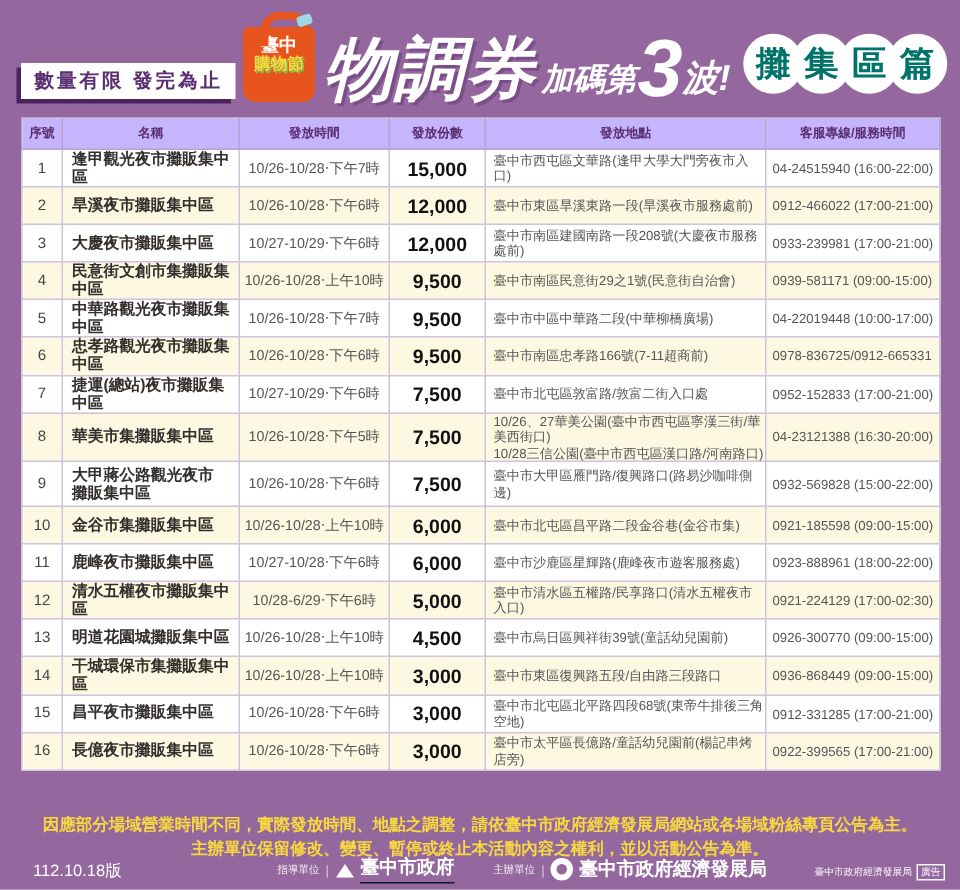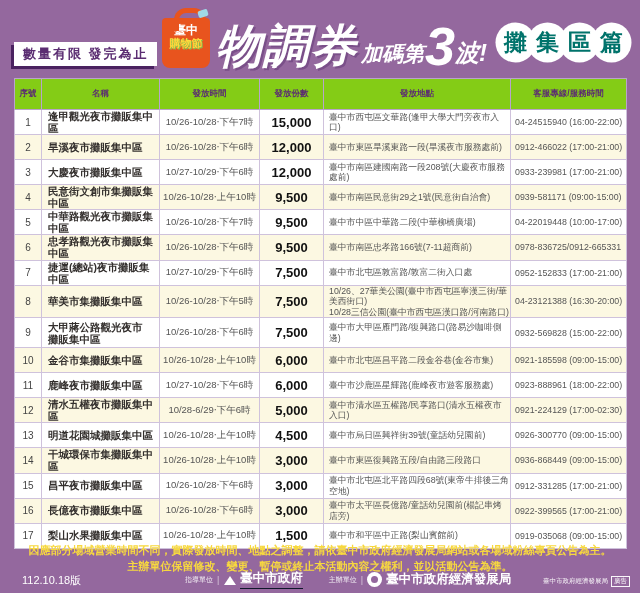--- a/index.html
+++ b/index.html
@@ -30,22 +30,22 @@
   .badge { position:absolute; right:10px; top:24px; display:flex; }
   .badge .c { width:37px; height:37px; background:#fff; border-radius:50%; margin-left:-5px;
     display:flex; align-items:center; justify-content:center; color:#00736b; font-weight:bold; font-size:23px;
     box-shadow:0 0 0 1.5px #fff; }
 
   
   .tbl-wrap { position:absolute; left:14px; top:78px; width:612px; }
   table { width:612px; border-collapse:collapse; background:#fff; table-layout:fixed; }
   col.c-no{width:27px;} col.c-name{width:118px;} col.c-time{width:100px;}
   col.c-qty{width:64px;} col.c-loc{width:187px;} col.c-phone{width:116px;}
-  thead th { background:#84cc16; color:#5b2d72; font-size:8.5px; font-weight:bold;
-    height:31px; border:1px solid #b9a3cb; }
+  thead th { background:#c4b5fd; color:#5b2d72; font-size:8.5px; font-weight:bold;
+    height:21px; border:1px solid #b9a3cb; }
   tbody td { border:1px solid #cfc2dc; vertical-align:middle; }
   tbody tr { height:25px; }
   tbody tr.tall { height:30px; }
   tbody tr.even td { background:#fcf8e2; }
   td.no { text-align:center; font-size:10px; color:#444; }
   td.name { font-weight:bold; font-size:10.5px; color:#332f2d; padding-left:6px; line-height:1.15; white-space:pre-line;margin-top:45px; }
   td.time { text-align:center; font-size:9.5px; color:#555; }
   td.qty { text-align:center; font-size:13px; font-weight:bold; color:#111; }
   td.loc { font-size:8.8px; color:#555; padding-left:5px; line-height:1.2; white-space:pre-line; }
   td.phone { font-size:8.8px; color:#555; padding-left:4px; }
@@ -239,28 +239,20 @@
             <td class="phone">0912-331285 (17:00-21:00)</td>
           </tr>
           <tr class="even">
             <td class="no">16</td>
             <td class="name">長億夜市攤販集中區</td>
             <td class="time">10/26-10/28‧下午6時</td>
             <td class="qty">3,000</td>
             <td class="loc">臺中市太平區長億路/童話幼兒園前(楊記串烤店旁)</td>
             <td class="phone">0922-399565 (17:00-21:00)</td>
           </tr>
-          <tr class="odd">
-            <td class="no">17</td>
-            <td class="name">梨山水果攤販集中區</td>
-            <td class="time">10/26-10/28‧上午10時</td>
-            <td class="qty">1,500</td>
-            <td class="loc">臺中市和平區中正路(梨山賓館前)</td>
-            <td class="phone">0919-035068 (09:00-15:00)</td>
-          </tr>
         </tbody>
     </table>
   </div>
 
   <div class="notice">
     <div>因應部分場域營業時間不同，實際發放時間、地點之調整，請依臺中市政府經濟發展局網站或各場域粉絲專頁公告為主。</div>
     <div>主辦單位保留修改、變更、暫停或終止本活動內容之權利，並以活動公告為準。</div>
   </div>
 
   <div class="bottom">

